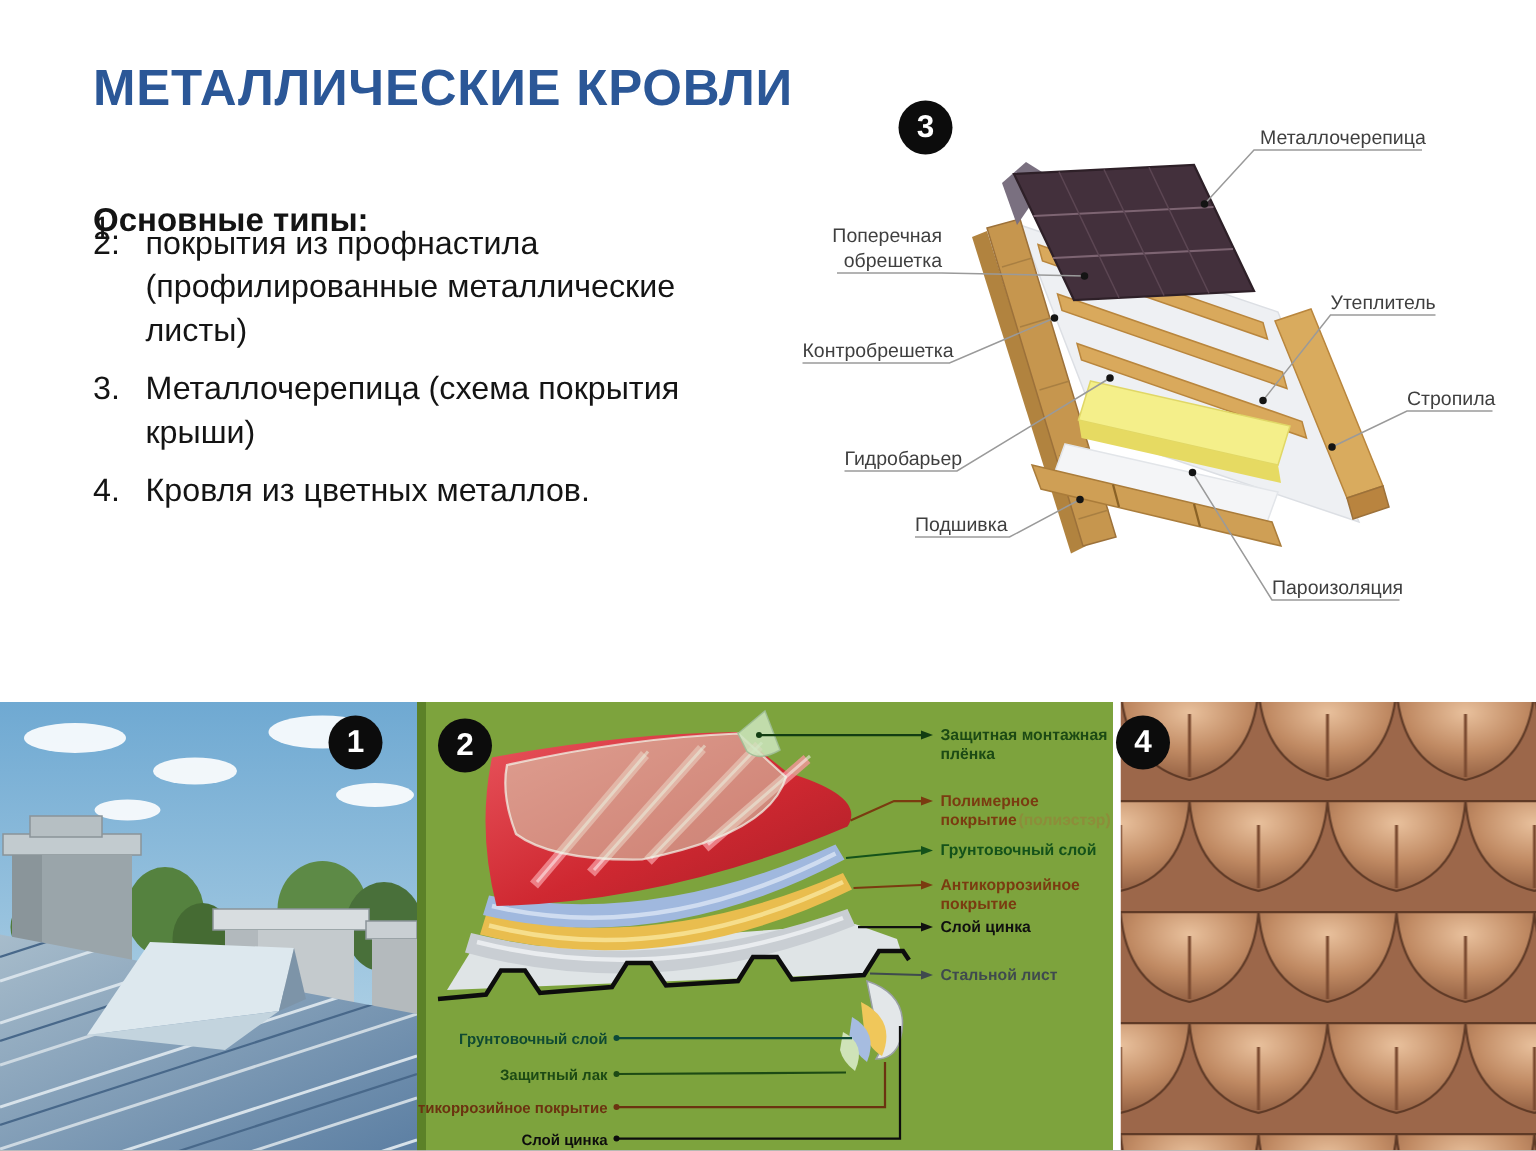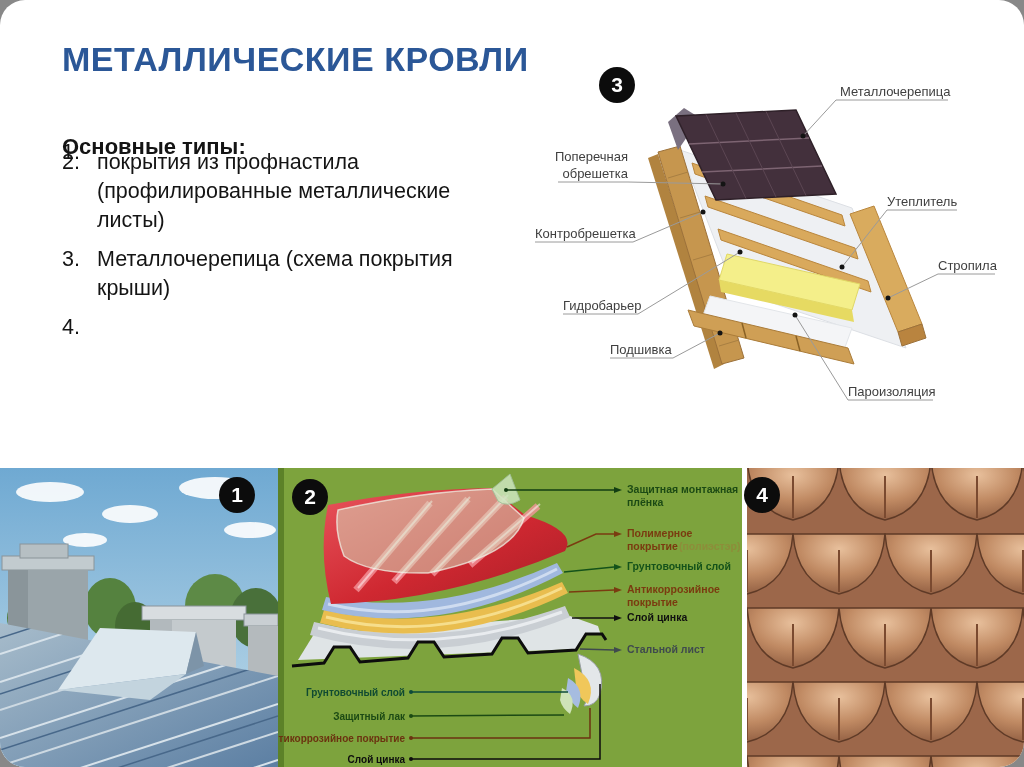--- a/index.html
+++ b/index.html
@@ -1,18 +1,18 @@
 <!DOCTYPE html>
 <html><head>
 <meta charset="utf-8">
 <style>
   html,body{margin:0;padding:0;background:#888;}
   .slide{
     position:relative;width:1024px;height:767px;background:#ffffff;
-    overflow:hidden;font-family:"Liberation Sans",sans-serif;border-radius:25px;
+    overflow:hidden;font-family:"Liberation Sans",sans-serif;
   }
   .title{
     position:absolute;left:62px;top:40px;font-size:34px;font-weight:bold;
     color:#2b5797;letter-spacing:.5px;white-space:nowrap;
   }
   .subtitle{
     position:absolute;left:62px;top:106px;font-size:22px;font-weight:bold;color:#141414;margin-top:28px;
   }
   ol.types{
     position:absolute;left:62px;top:138px;width:430px;margin:0;padding:0;
@@ -46,20 +46,21 @@
     <li>
       <span class="num">2.</span>
       <span>покрытия из профнастила (профилированные металлические листы)</span>
     </li>
     <li>
       <span class="num">3.</span>
       <span>Металлочерепица (схема покрытия крыши)</span>
     </li>
     <li>
       <span class="num">4.</span>
+      <span>Кровля из  цветных металлов.</span>
     </li>
   </ol>
 
   <svg class="fig" style="left:530px;top:58px;" width="494" height="402" viewBox="0 0 494 402">
 
     <g>
 
       <polygon points="150,92 322,150 376,290 204,232" fill="#eef0f3" stroke="#dcdfe4" stroke-width="1"></polygon>
 
       <polygon points="118,100 128,96 194,306 184,311" fill="#b1833f"></polygon>

